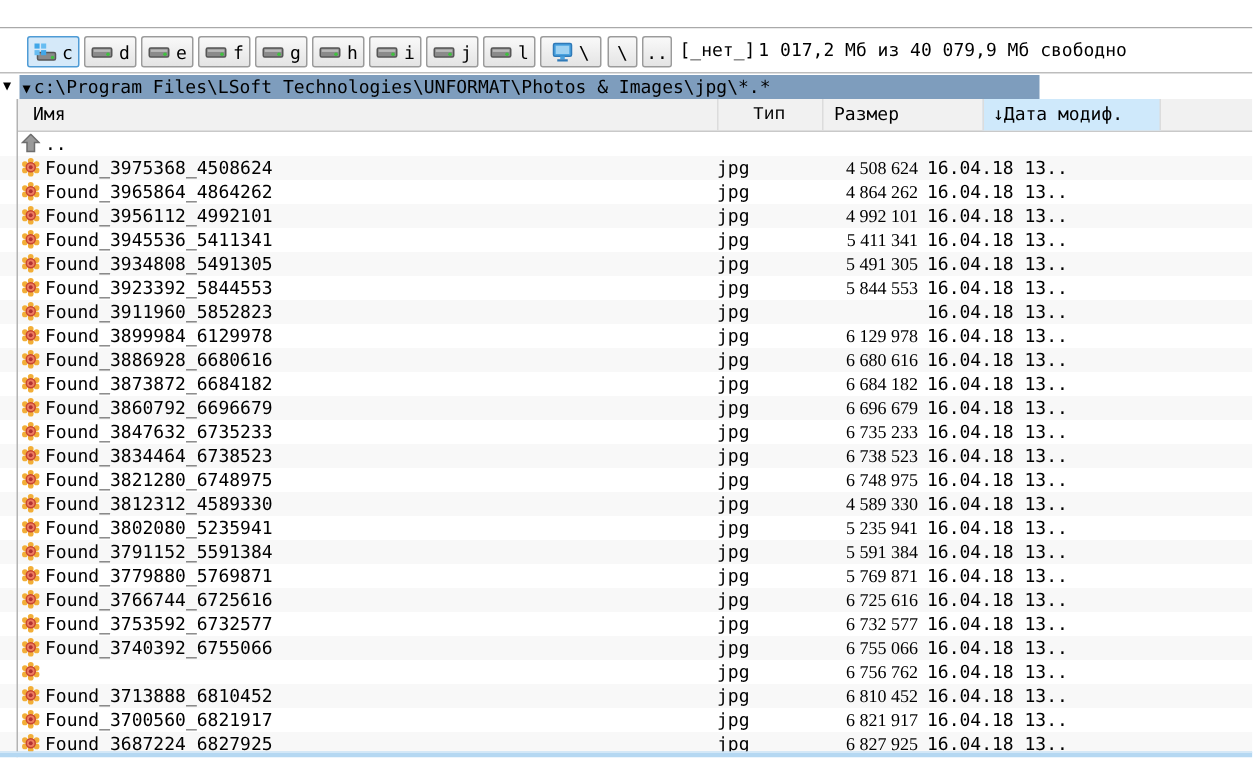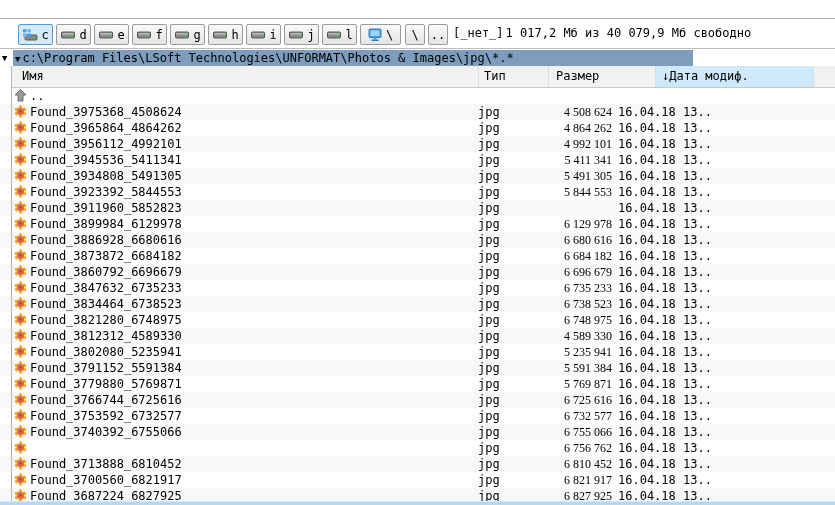--- a/index.html
+++ b/index.html
@@ -26,23 +26,23 @@
   .outer-caret { position:absolute; left:2px; top:50px; font-size:9px; line-height:16px; color:#000; }
   .pathbar {
     position:absolute; left:13px; top:50px; width:680px; height:16px;
     background:var(--pathbar-bg); line-height:16px; white-space:pre; overflow:hidden;
   }
   .pathbar .in-caret { font-size:9px; padding:0 2px 0 2px; }
   
   .header-row { position:absolute; left:12px; top:66px; width:823px; height:21px; background:var(--header-bg); border-bottom:1px solid #c9c9c9; line-height:21px; }
   .hc { position:absolute; top:0; height:100%; white-space:pre; }
   .hc-name { left:10px; }
-  .hc-type { left:466px; border-left:1px solid #dcdcdc; padding-left:5px; }
+  .hc-type { left:466px; border-left:1px solid #dcdcdc; padding-left:23px;font-family:Liberation Mono, monospace; }
   .hc-size { left:536px; border-left:1px solid #dcdcdc; padding-left:7px; }
-  .hc-date { left:643px; width:159px; background:var(--sort-cell-bg); padding-left:6px; box-sizing:border-box; border-left:1px solid #dcdcdc; border-right:1px solid #dcdcdc; }
+  .hc-date { left:643px; width:119px; background:var(--sort-cell-bg); padding-left:6px; box-sizing:border-box; border-left:1px solid #dcdcdc; border-right:1px solid #dcdcdc; }
   
   .rows { position:absolute; left:0; top:88px; width:835px; }
   .row { position:relative; height:16px; line-height:16px; white-space:pre; background:#fff; }
   .row:nth-child(even) { background:var(--stripe); }
   .row .icon { position:absolute; left:14px; top:1px; width:14px; height:14px; }
   .row .name { position:absolute; left:30px; }
   .row .type { position:absolute; left:478px; }
   .row .size { position:absolute; left:500px; width:112px; text-align:right;font-family:Liberation Serif, serif; }
   .row .date { position:absolute; left:618px; }
   

